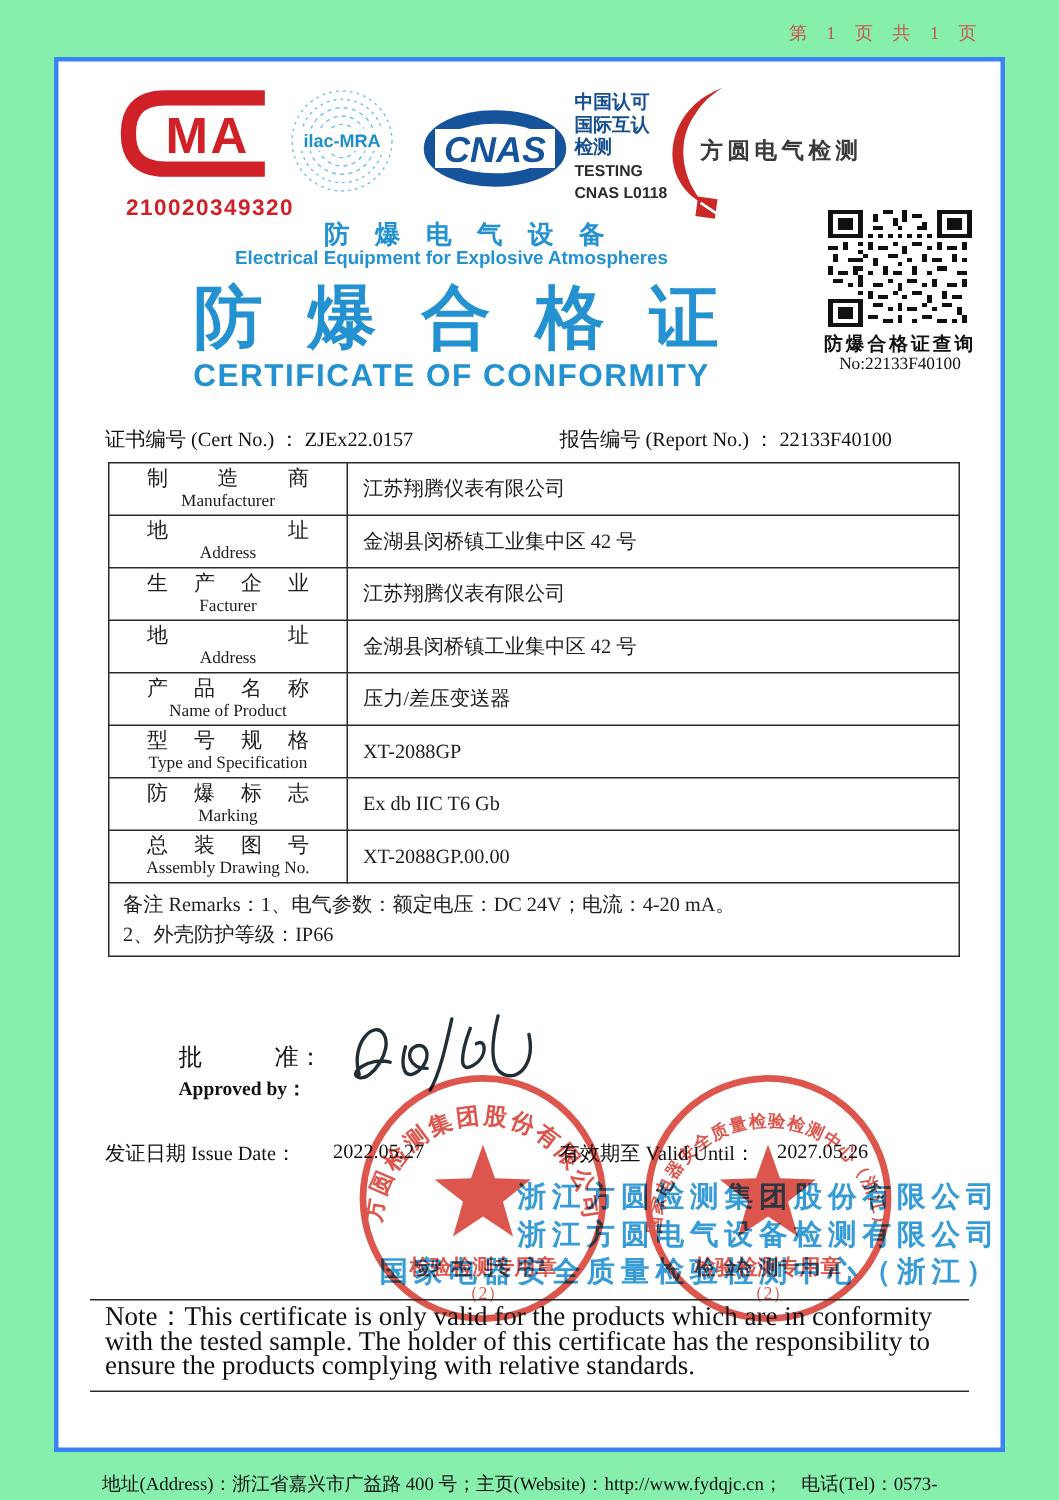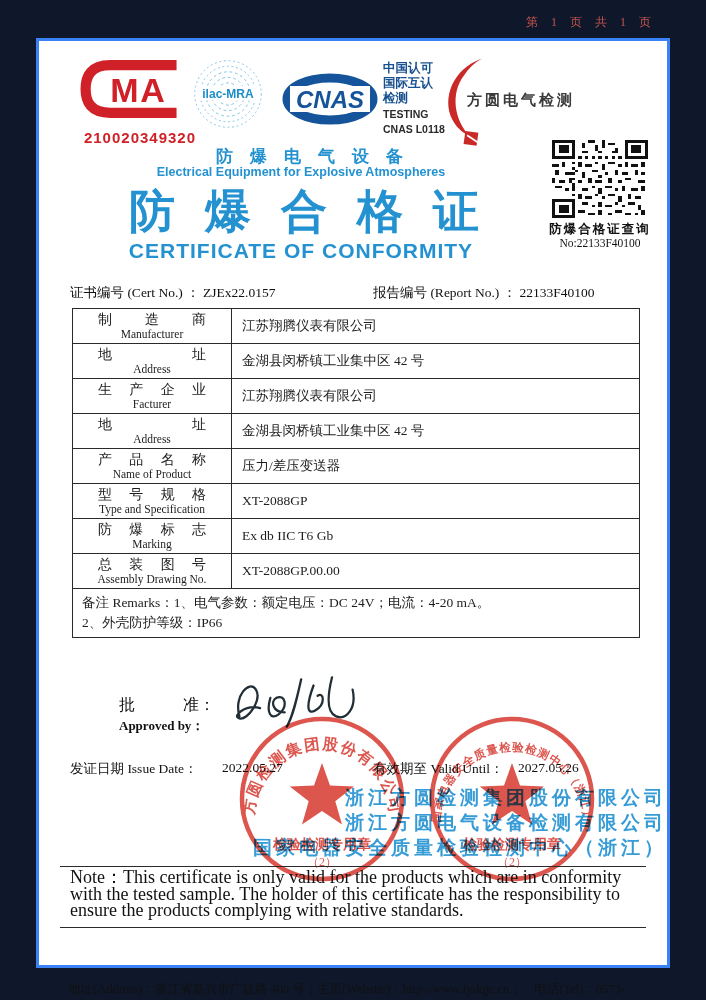--- a/index.html
+++ b/index.html
@@ -1,16 +1,16 @@
 <!DOCTYPE html>
 <html><head>
 <meta charset="utf-8">
 <style>
   html,body{margin:0;padding:0;background:#ececec;}
-  .canvas{position:relative;width:706px;height:1000px;background:#0f172a;overflow:hidden;
+  .canvas{position:relative;width:706px;height:1000px;background:#86efac;overflow:hidden;
           font-family:"Liberation Serif","DejaVu Serif",serif;color:#1d1d1d;}
   .page-no{position:absolute;top:14px;right:50px;color:#c8554f;font-size:12px;letter-spacing:5px;}
   .sheet{position:absolute;left:36px;top:38px;width:628px;height:924px;border:3px solid #3b82f6;background:#fff;}
 
   
   .cma{position:absolute;left:34px;top:14px;width:134px;text-align:center;}
   .cma-no{color:#cf2127;font-weight:bold;font-size:15px;letter-spacing:1px;margin-top:2px;
           font-family:"Liberation Sans",sans-serif;}
   .ilac{position:absolute;left:152px;top:16px;}
   .cnas{position:absolute;left:242px;top:32px;}

